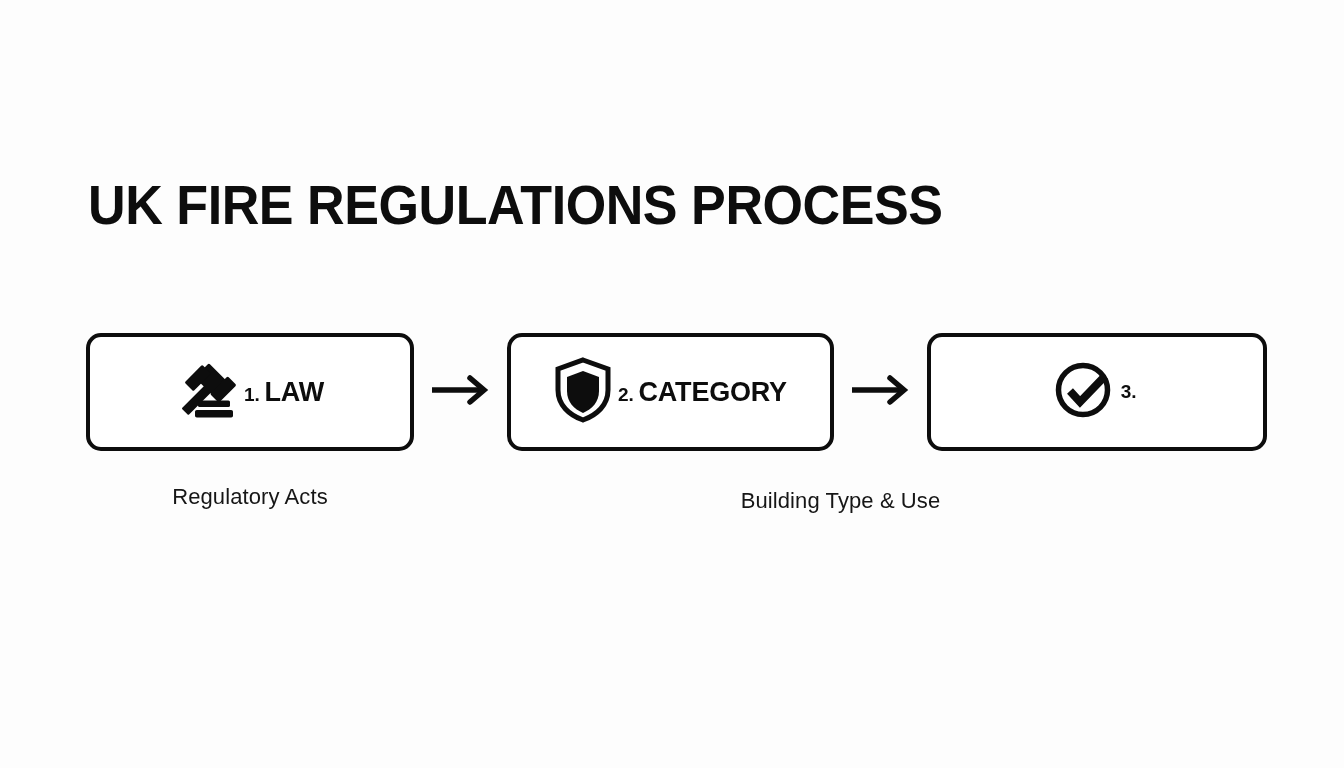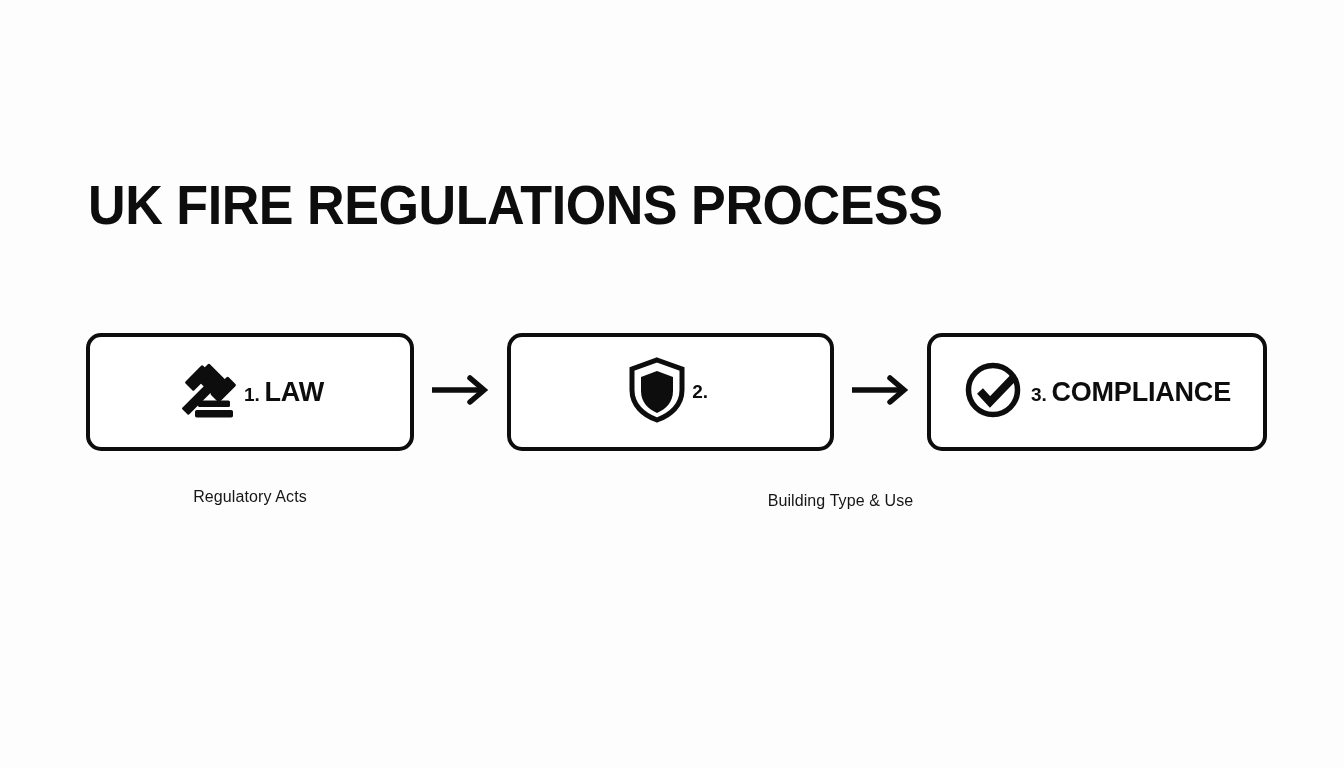--- a/index.html
+++ b/index.html
@@ -100,21 +100,21 @@
     position: absolute;
     left: 86px;
     top: 482px;
     width: 1181px;
     height: 30px;
     display: flex;
     align-items: center;
   }
 
   .caption {
-    font-size: 16px;
+    font-size: 22px;
     font-weight: normal;
     color: #161616;
     text-align: center;
     white-space: nowrap;
     letter-spacing: 0.1px;
   }
 
   .caption.cap-1 { width: 328px; }
   .caption.cap-2 { width: 327px; margin-top: 8px; }
   .caption.cap-3 { width: 340px; }
@@ -169,20 +169,21 @@
       <span class="step-icon">
         <svg width="58" height="66" viewBox="0 0 58 66" aria-hidden="true">
 
           <path d="M29 3 L54 12 L54 33 C54 48 43 58 29 63 C15 58 4 48 4 33 L4 12 Z" fill="none" stroke="#0d0d0d" stroke-width="5"></path>
 
           <path d="M29 14 L45 20 L45 34 C45 45 38 52 29 56 C20 52 13 45 13 34 L13 20 Z" fill="#0d0d0d"></path>
         </svg>
       </span>
       <span class="step-label">
         <span class="step-num">2.</span>
+        <span>CATEGORY</span>
       </span>
     </div>
   </div>
 
   <div class="flow-arrow">
     <span>
       <svg width="62" height="34" viewBox="0 0 62 34" aria-hidden="true">
         <g stroke="#0d0d0d" stroke-width="5.5" fill="none" stroke-linecap="butt" stroke-linejoin="miter">
           <line x1="2" y1="17" x2="52" y2="17"></line>
           <polyline points="40,5 54,17 40,29" stroke-linecap="round" stroke-linejoin="miter"></polyline>
@@ -194,21 +195,20 @@
   <div class="step-box step-3">
     <div class="step-inner">
       <span class="step-icon">
         <svg width="62" height="62" viewBox="0 0 62 62" aria-hidden="true">
           <circle cx="30" cy="31" r="24.5" fill="none" stroke="#0d0d0d" stroke-width="5.5"></circle>
           <polyline points="17,32 27,43 52,17" fill="none" stroke="#0d0d0d" stroke-width="8" stroke-linecap="butt" stroke-linejoin="miter"></polyline>
         </svg>
       </span>
       <span class="step-label">
         <span class="step-num">3.</span>
-        <span>COMPLIANCE</span>
       </span>
     </div>
   </div>
 
 </div>
 
 <div id="caption-row">
   <div class="caption cap-1">Regulatory Acts</div>
   <div class="caption-gap"></div>
   <div class="caption cap-2">Building Type &amp; Use</div>

